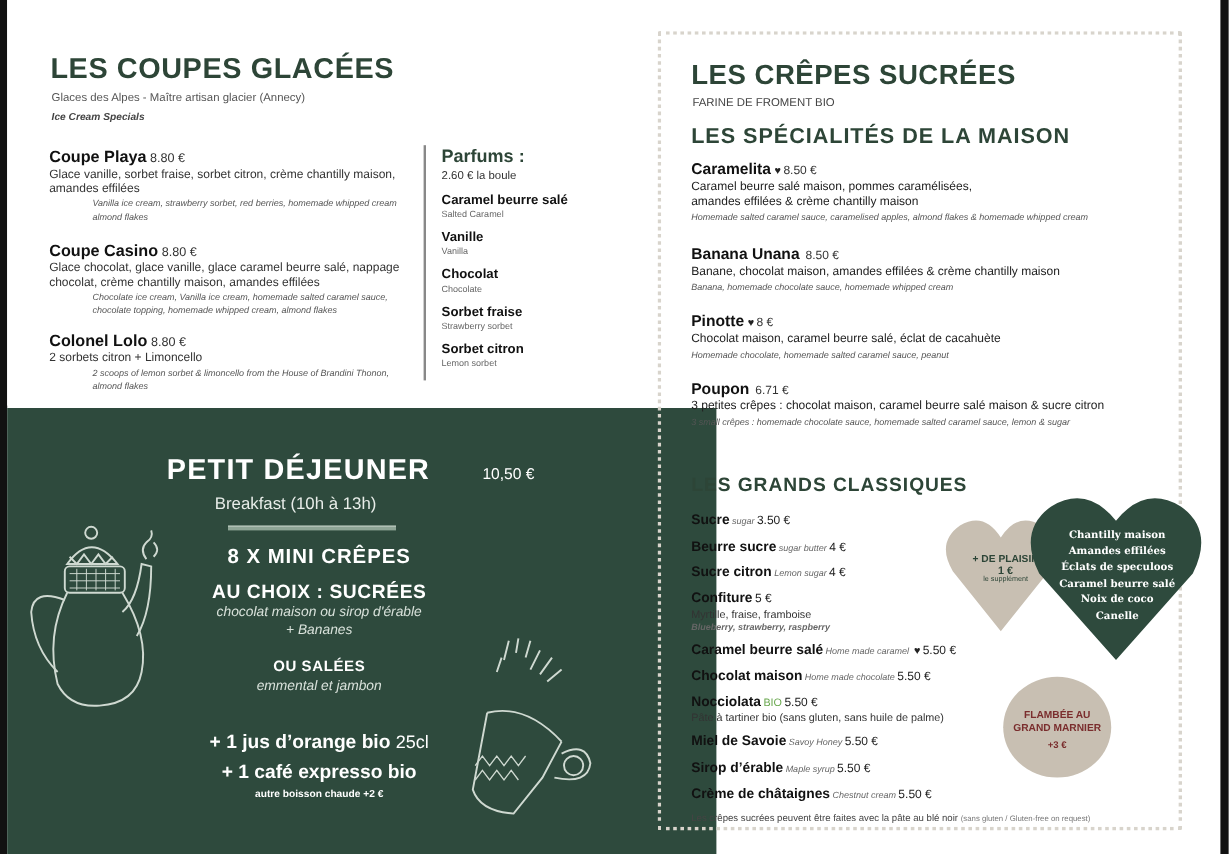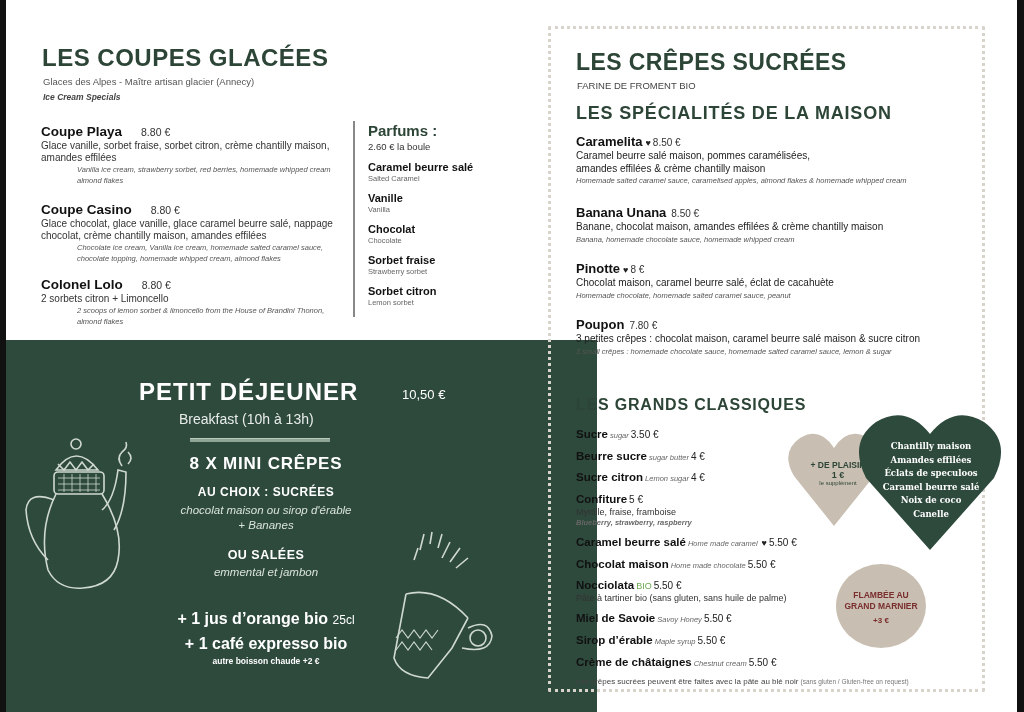--- a/index.html
+++ b/index.html
@@ -8,45 +8,45 @@
   .edge-left { position: absolute; left: 0; top: 0; width: 6px; height: 712px; background: #111; }
   .edge-right { position: absolute; right: 0; top: 0; width: 7px; height: 712px; background: #111; }
 
   
   .coupes { position: absolute; left: 6px; top: 0; width: 506px; height: 338px; background: #fff; }
   .coupes h1 { position: absolute; left: 36px; top: 44px; font-size: 24px; font-weight: 700; color: #2d4537; letter-spacing: 0.5px; }
   .coupes .sub1 { position: absolute; left: 37px; top: 76px; font-size: 9.5px; color: #555; }
   .coupes .sub2 { position: absolute; left: 37px; top: 92px; font-size: 8.5px; color: #444; font-style: italic; font-weight: 700; }
   .coupe { position: absolute; left: 35px; width: 305px; }
   .coupe .name { font-size: 13.5px; font-weight: 700; color: #111; }
-  .coupe .price { font-size: 10.5px; color: #333; font-weight: 400; margin-left: 19px; }
+  .coupe .price { font-size: 10.5px; color: #333; font-weight: 400; margin-left: 3px; }
   .coupe .fr { font-size: 10px; color: #333; line-height: 12px; }
   .coupe .en { font-size: 7.5px; color: #555; font-style: italic; line-height: 11px; margin-left: 36px; }
 
   .parfums { position: absolute; left: 347px; top: 121px; width: 150px; height: 196px; border-left: 2px solid #888; padding-left: 13px; }
   .parfums .title { font-size: 15px; font-weight: 700; color: #2d4537; margin-top: 1px; }
   .parfums .boule { font-size: 9.5px; color: #333; margin-top: 2px; margin-bottom: 9px; }
   .parfum { margin-bottom: 8px; }
   .parfum .fr { font-size: 11px; font-weight: 700; color: #111; line-height: 13px; }
   .parfum .en { font-size: 7.5px; color: #666; line-height: 10px; }
 
   
   .pdj { position: absolute; left: 6px; top: 340px; width: 591px; height: 372px; background: #2e4a3d; color: #fff; }
   .pdj .title { position: absolute; left: 133px; top: 38px; font-size: 24px; font-weight: 700; letter-spacing: 1px; }
   .pdj .price { position: absolute; left: 396px; top: 47px; font-size: 13px; }
   .pdj .bf { position: absolute; left: 173px; top: 71px; font-size: 14px; color: #e8ede9; }
   .pdj .rule { position: absolute; left: 184px; top: 98px; width: 140px; height: 4px; background: #8ea596; border-top: 1px solid #b8c8bd; }
   .pdj .center { position: absolute; left: 100px; width: 320px; text-align: center; }
   .pdj .mini { top: 114px; font-size: 17px; font-weight: 700; letter-spacing: 0.8px; }
-  .pdj .choix { top: 145px; font-size: 12px; font-weight: 700; letter-spacing: 0.5px; }
+  .pdj .choix { top: 145px; font-size: 16px; font-weight: 700; letter-spacing: 0.5px; }
   .pdj .sucr { top: 163px; font-size: 11.5px; font-style: italic; color: #d9e2db; line-height: 15px; }
   .pdj .ousal { top: 208px; font-size: 12.5px; font-weight: 700; letter-spacing: 0.5px; }
   .pdj .emm { top: 226px; font-size: 11.5px; font-style: italic; color: #d9e2db; }
   .pdj .jus { top: 270px; font-size: 16px; font-weight: 700; }
-  .pdj .jus .small { font-size: 12px; font-weight: 400; text-align: center; }
+  .pdj .jus .small { font-size: 15px; font-weight: 400; text-align: center; }
   .pdj .cafe { top: 295px; font-size: 16px; font-weight: 700; }
   .pdj .autre { top: 316px; font-size: 8.5px; font-weight: 700; }
   .teapot { position: absolute; left: 12px; top: 90px; }
   .cup { position: absolute; left: 382px; top: 188px; }
 
   
   .crepes { position: absolute; left: 548px; top: 26px; width: 437px; height: 666px; border: 3px dotted #d8d4cc; border-radius: 2px; }
   .crepes h1 { position: absolute; left: 25px; top: 20px; font-size: 23px; font-weight: 700; color: #2d4537; letter-spacing: 0.4px; }
   .crepes .farine { position: absolute; left: 26px; top: 51px; font-size: 9.5px; color: #444; }
   .crepes h2 { position: absolute; left: 25px; top: 74px; font-size: 18px; font-weight: 700; color: #2d4537; letter-spacing: 0.8px; }
@@ -187,21 +187,21 @@
     <span class="name">Banana Unana</span><span class="heart"></span><span class="price">8.50 €</span>
     <div class="fr">Banane, chocolat maison, amandes effilées &amp; crème chantilly maison</div>
     <div class="en">Banana, homemade chocolate sauce, homemade whipped cream</div>
   </div>
   <div class="spec" style="top:230px">
     <span class="name">Pinotte</span><span class="heart">♥</span><span class="price">8 €</span>
     <div class="fr">Chocolat maison, caramel beurre salé, éclat de cacahuète</div>
     <div class="en">Homemade chocolate, homemade salted caramel sauce, peanut</div>
   </div>
   <div class="spec" style="top:286px">
-    <span class="name">Poupon</span><span class="heart"></span><span class="price">7.80 €</span>
+    <span class="name">Poupon</span><span class="heart"></span><span class="price">6.71 €</span>
     <div class="fr">3 petites crêpes : chocolat maison, caramel beurre salé maison &amp; sucre citron</div>
     <div class="en">3 small crêpes : homemade chocolate sauce, homemade salted caramel sauce, lemon &amp; sugar</div>
   </div>
 
   <h3>LES GRANDS CLASSIQUES</h3>
 
   <div class="classic" style="top:395px"><span class="name">Sucre</span><span class="en">sugar</span><span class="price">3.50 €</span></div>
   <div class="classic" style="top:417px"><span class="name">Beurre sucre</span><span class="en">sugar butter</span><span class="price">4 €</span></div>
   <div class="classic" style="top:438px"><span class="name">Sucre citron</span><span class="en">Lemon sugar</span><span class="price">4 €</span></div>
   <div class="classic" style="top:460px"><span class="name">Confiture</span><span class="price">5 €</span><div class="fr2">Myrtille, fraise, framboise</div><div class="en2">Blueberry, strawberry, raspberry</div></div>

